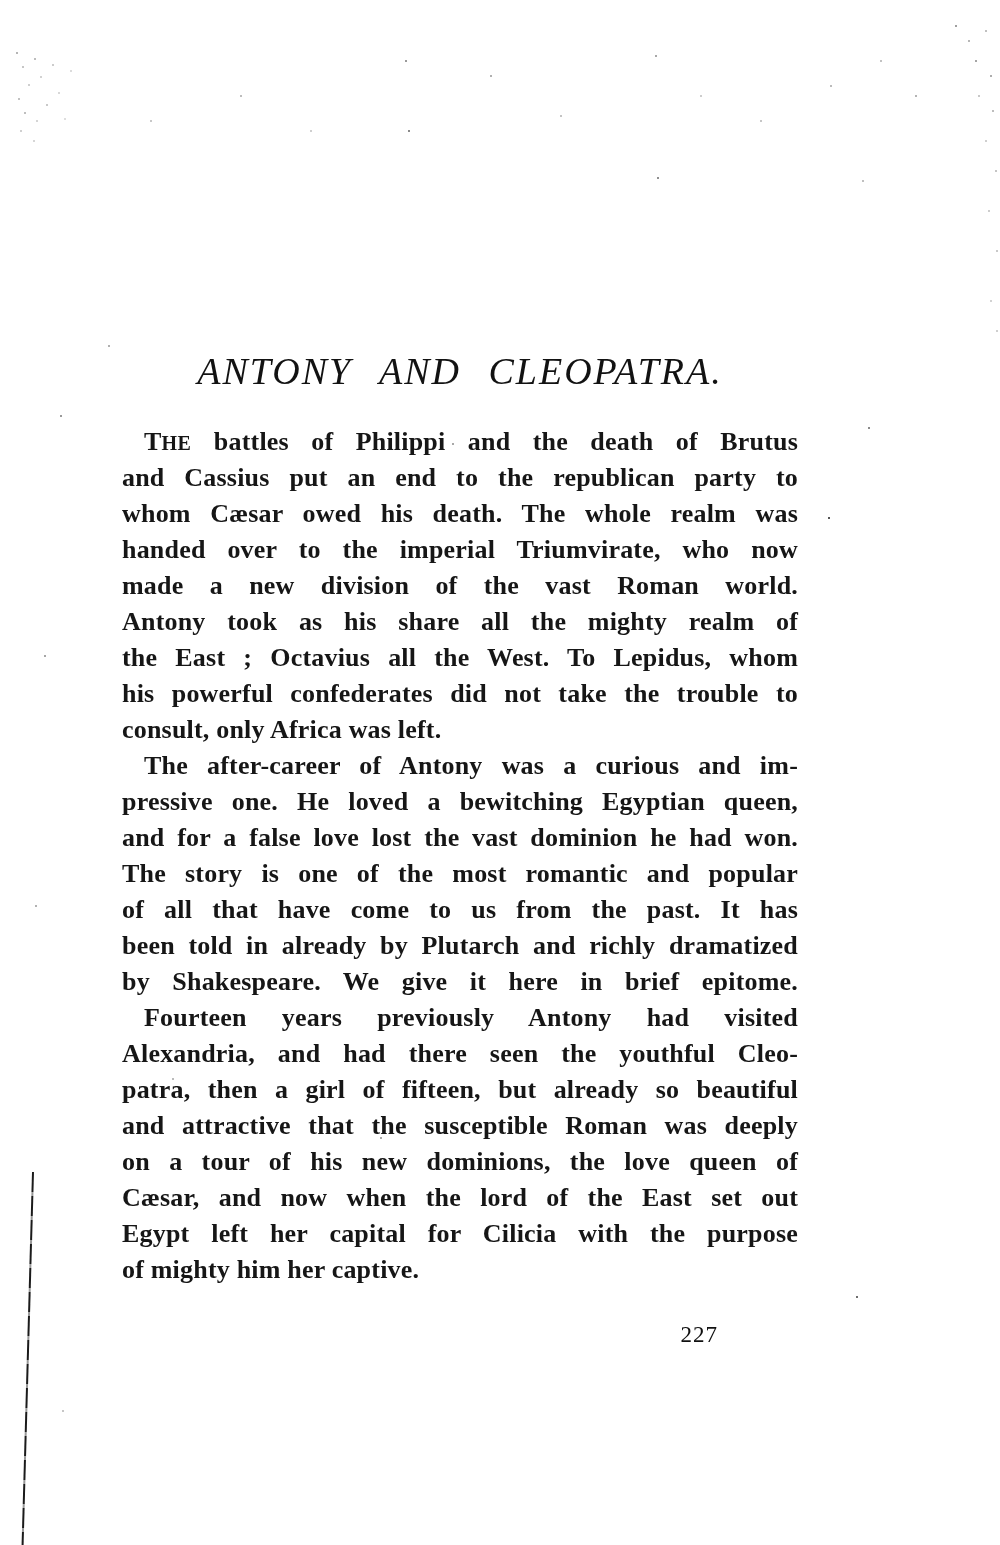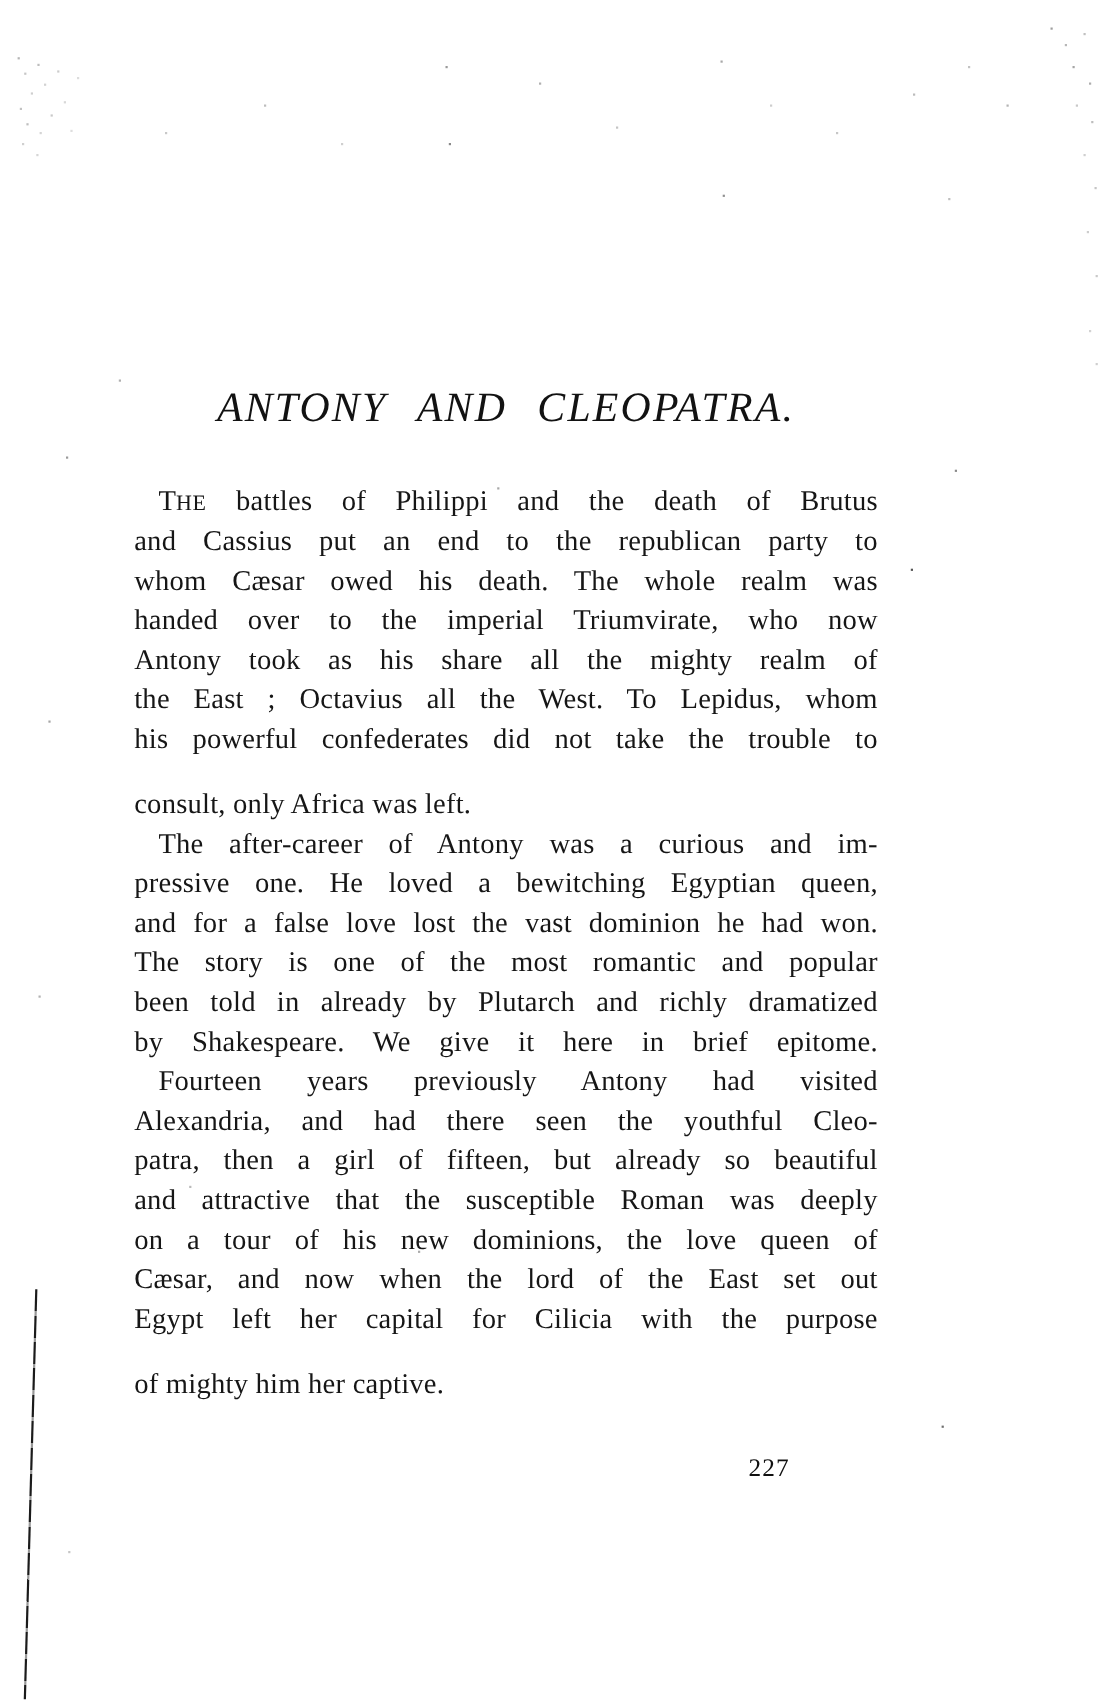--- a/index.html
+++ b/index.html
@@ -17,33 +17,34 @@
     text-align:center;
     font-style:italic;
     font-size:38px;
     letter-spacing:2px;
     word-spacing:16px;
     white-space:nowrap;
     color:#121212;
   }
   .textblock{
     position:absolute;
-    left:122px;top:438px;width:676px;
+    left:122px;top:424px;width:676px;
     font-size:26px;
     line-height:36px;
     letter-spacing:0.2px;
+    font-weight:bold;
   }
   .para{margin:0;}
   .line{
     height:36px;
     text-align:justify;
     text-align-last:justify;
   }
   .line.indent{padding-left:22px;}
-  .line.nojust{text-align:center;text-align-last:left;margin-top:23px;}
+  .line.nojust{text-align:center;text-align-last:left;}
   .sc{font-size:20px;letter-spacing:0.5px;}
   .pagenum{
     position:absolute;
     left:122px;top:1322px;width:676px;
     box-sizing:border-box;
     padding-right:80px;
     text-align:right;
     font-size:23px;
     font-weight:normal;
     letter-spacing:1px;
@@ -94,30 +95,32 @@
   <div class="scan-line"></div>
 
   <div class="title">ANTONY AND CLEOPATRA.</div>
 
   <div class="textblock">
       <div class="para">
         <div class="line indent"><span>T</span><span class="sc">HE</span> battles of Philippi and the death of Brutus</div>
         <div class="line">and Cassius put an end to the republican party to</div>
         <div class="line">whom Cæsar owed his death.  The whole realm was</div>
         <div class="line">handed over to the imperial Triumvirate, who now</div>
+        <div class="line">made a new division of the vast Roman world.</div>
         <div class="line">Antony took as his share all the mighty realm of</div>
         <div class="line">the East ;  Octavius all the West.  To Lepidus, whom</div>
         <div class="line">his powerful confederates did not take the trouble to</div>
         <div class="line nojust">consult, only Africa was left.</div>
       </div>
       <div class="para">
         <div class="line indent">The after-career of Antony was a curious and im-</div>
         <div class="line">pressive one.  He loved a bewitching Egyptian queen,</div>
         <div class="line">and for a false love lost the vast dominion he had won.</div>
         <div class="line">The story is one of the most romantic and popular</div>
+        <div class="line">of all that have come to us from the past.  It has</div>
         <div class="line">been told in already by Plutarch and richly dramatized</div>
         <div class="line">by Shakespeare.  We give it here in brief epitome.</div>
       </div>
       <div class="para">
         <div class="line indent">Fourteen years previously Antony had visited</div>
         <div class="line">Alexandria, and had there seen the youthful Cleo-</div>
         <div class="line">patra, then a girl of fifteen, but already so beautiful</div>
         <div class="line">and attractive that the susceptible Roman was deeply</div>
         <div class="line">on a tour of his new dominions, the love queen of</div>
         <div class="line">Cæsar, and now when the lord of the East set out</div>

